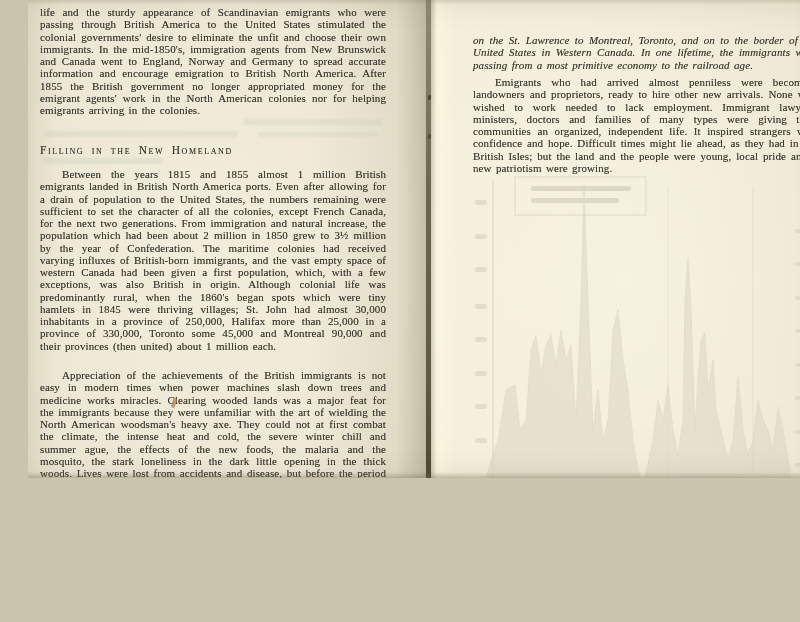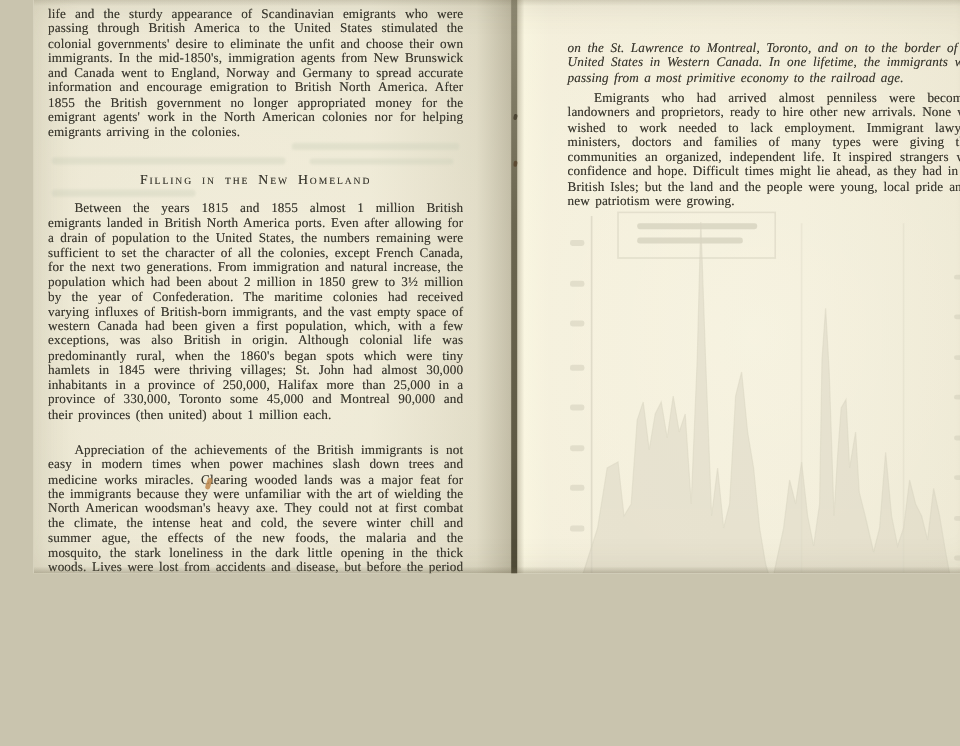--- a/index.html
+++ b/index.html
@@ -43,21 +43,21 @@
   
   .pagetext{
     position:absolute;width:346px;
     font-size:11px;line-height:12.25px;color:#3a382f;
     text-align:justify;text-indent:22px;
     word-spacing:1.5px;letter-spacing:.1px;
     text-shadow:0 0 .4px rgba(58,56,47,.55);
   }
   .noindent{text-indent:0;}
   .heading{
-    position:absolute;width:346px;text-align:center;
+    position:absolute;width:346px;text-align:left;
     font-size:11.5px;color:#3a382f;font-variant:small-caps;
     letter-spacing:1.6px;word-spacing:3px;
     text-shadow:0 0 .4px rgba(58,56,47,.55);
   }
   .pagenum{
     position:absolute;width:344px;text-align:center;
     font-size:11px;color:#3a382f;letter-spacing:1px;
     text-shadow:0 0 .4px rgba(58,56,47,.5);
   }
   .bleed-strip{position:absolute;background:#ccd0ba;opacity:.38;filter:blur(1.1px);border-radius:3px;}

